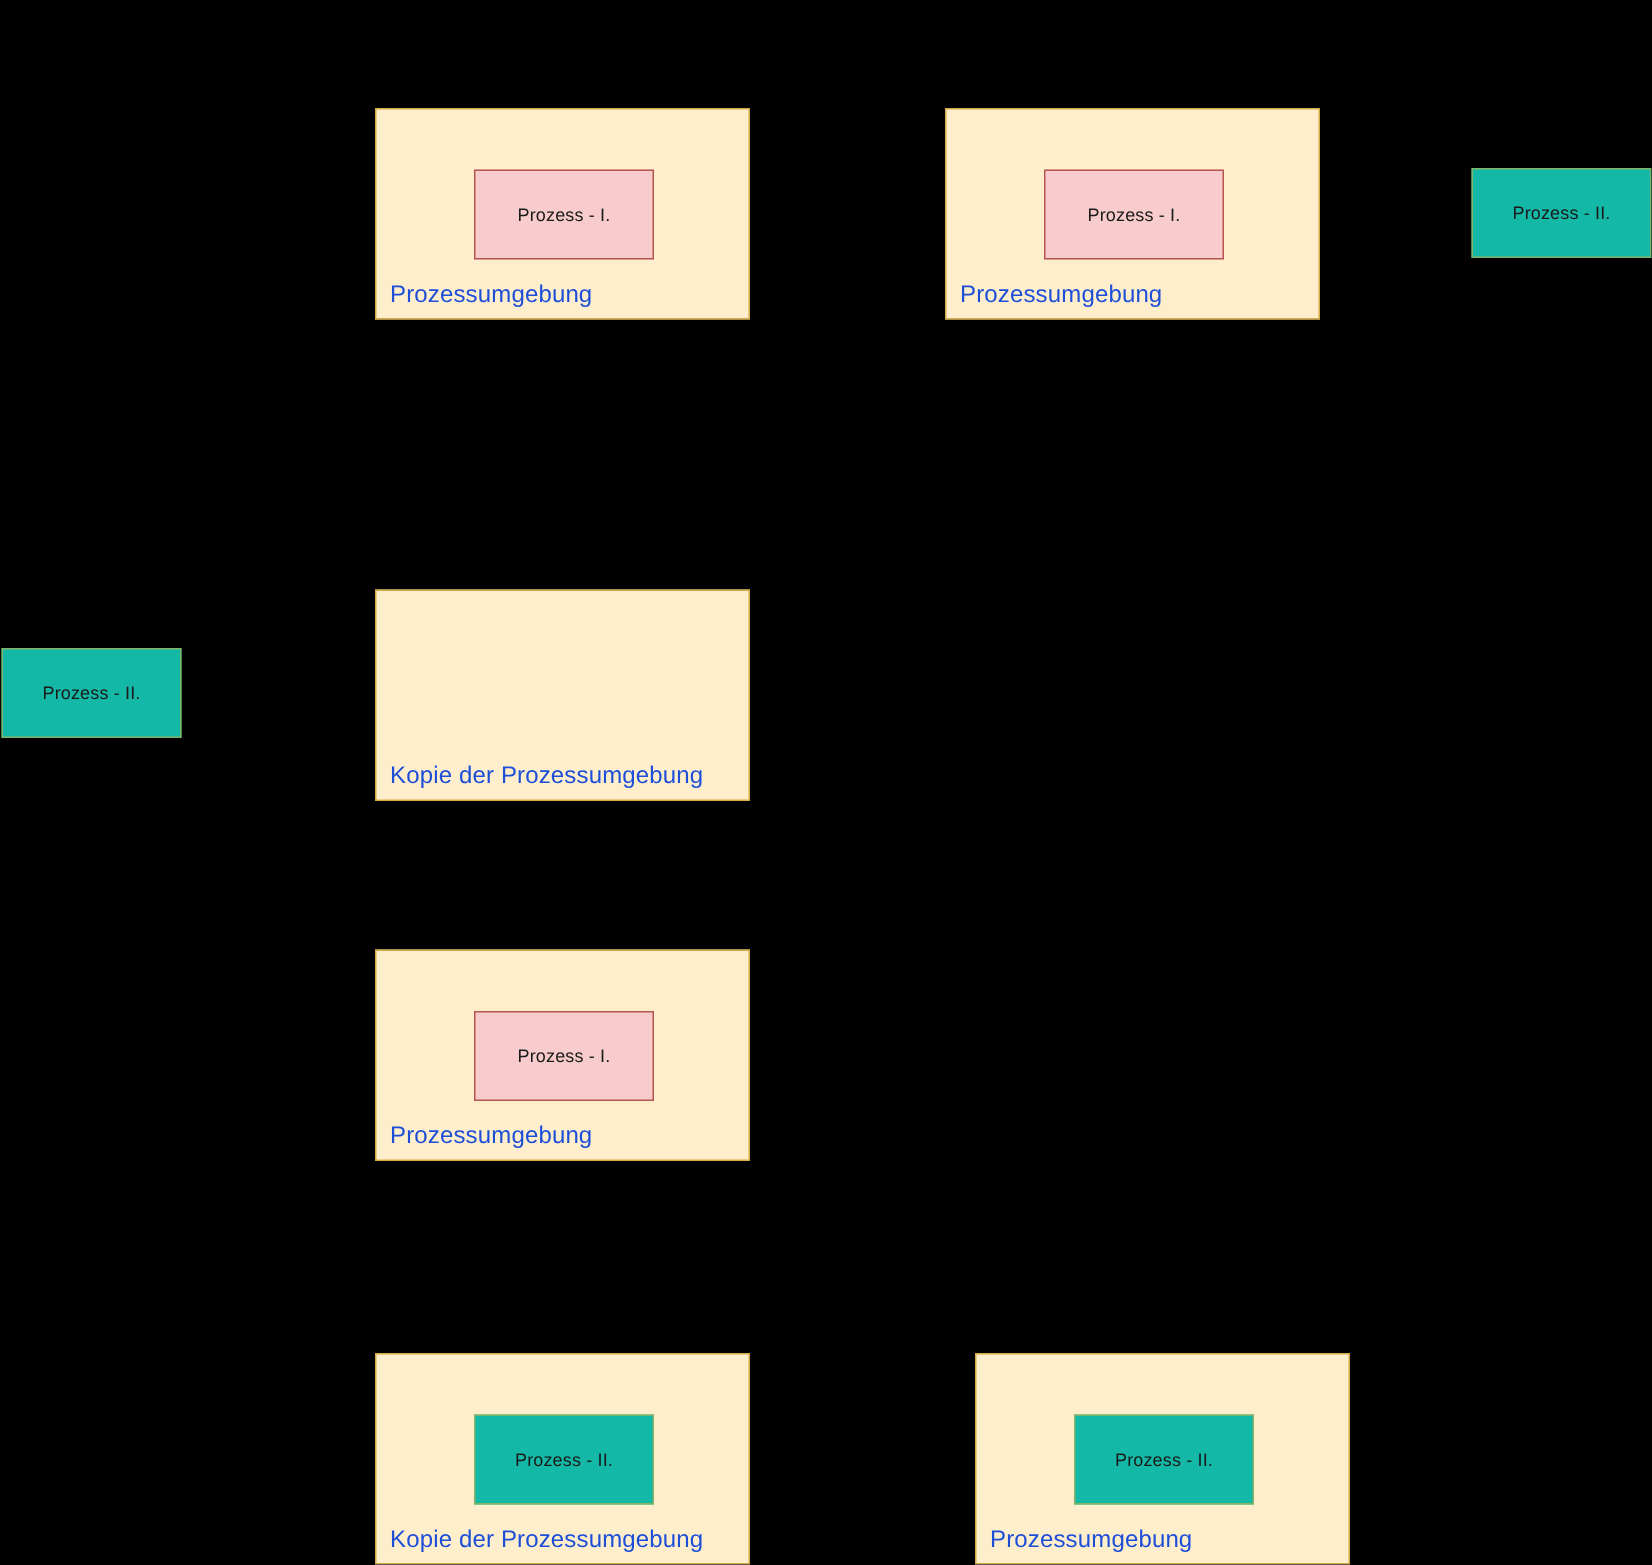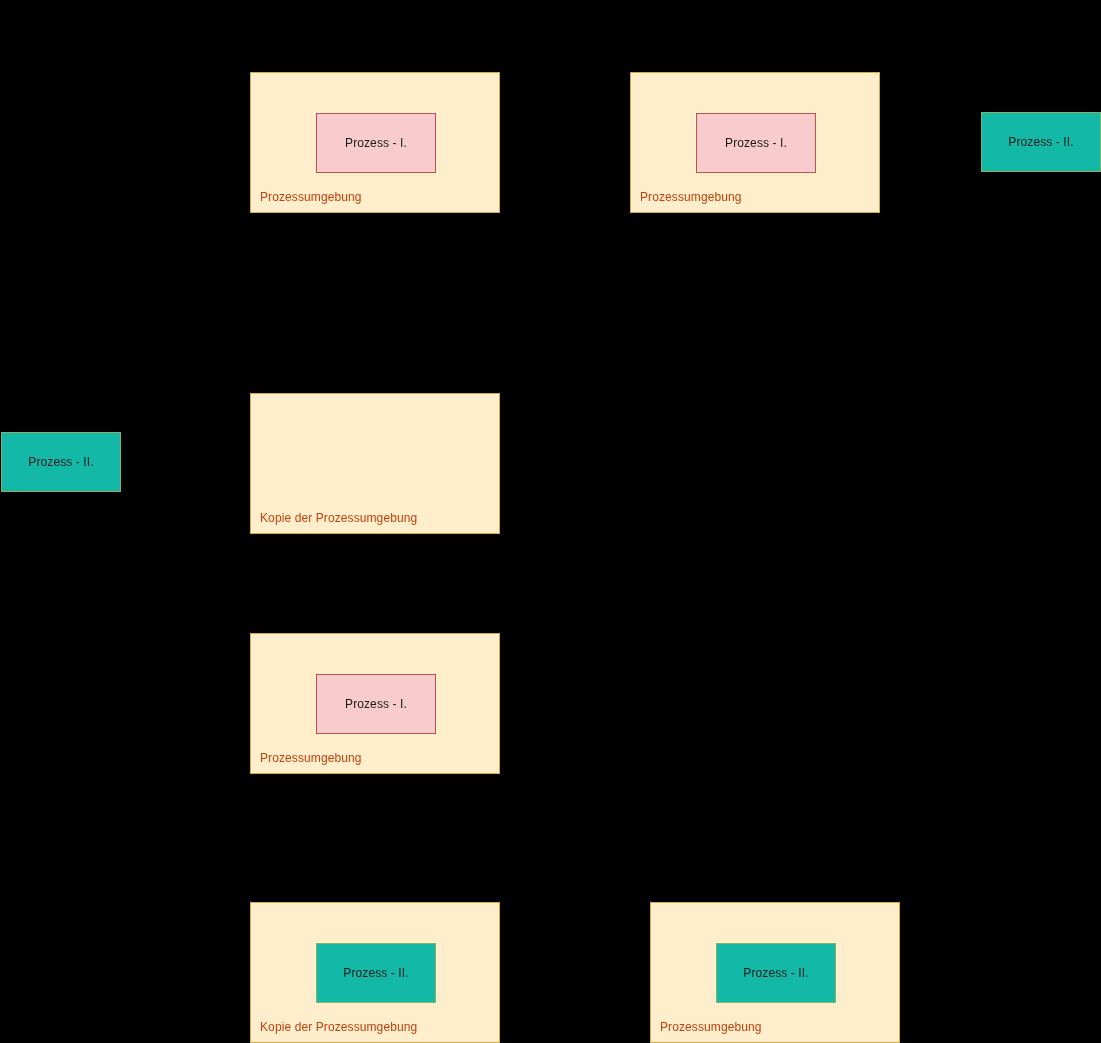--- a/index.html
+++ b/index.html
@@ -26,23 +26,23 @@
   .env {
     position: absolute;
     box-sizing: border-box;
     background: #ffeecc;
     border: 1px solid #d4aa44;
   }
   .env-label {
     position: absolute;
     left: 9px;
     bottom: 8px;
-    font-size: 12px;
+    font-size: 16px;
     line-height: 14px;
-    color: #c2410c;
+    color: #1d4ed8;
     white-space: nowrap;
     letter-spacing: 0.1px;
   }
 
   
   .node {
     position: absolute;
     box-sizing: border-box;
     display: flex;
     align-items: center;

